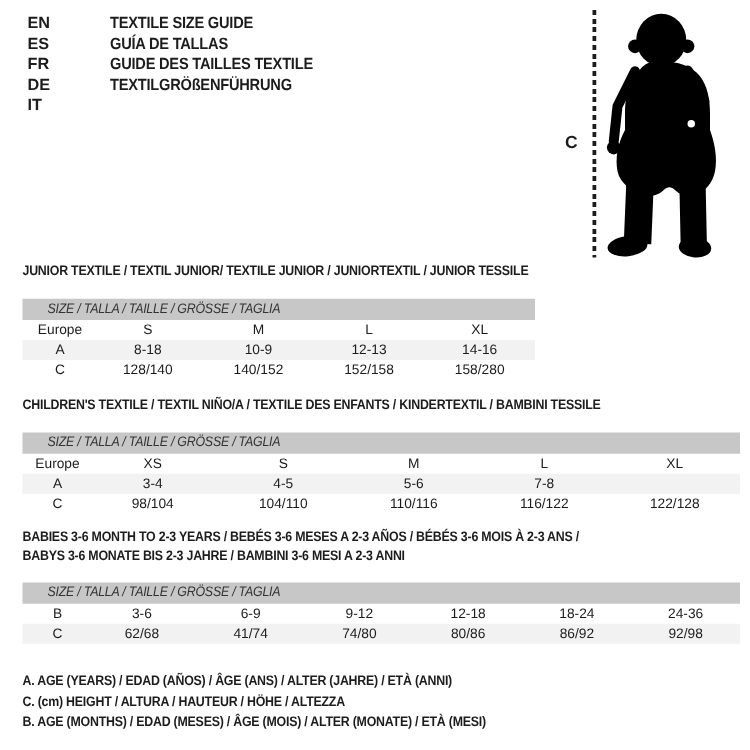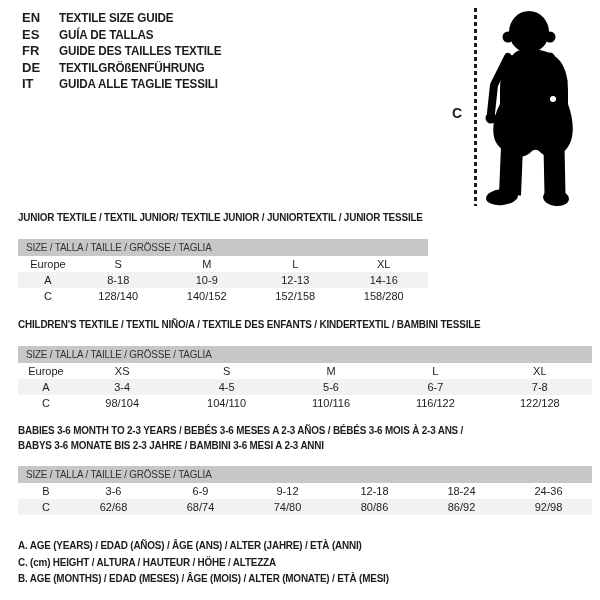--- a/index.html
+++ b/index.html
@@ -24,21 +24,21 @@
     transform: scaleX(0.9);
     transform-origin: 0 50%;
     white-space: nowrap;
     letter-spacing: -0.2px;
   }
 
   
   .legend { position: absolute; left: 22px; top: 10px; }
   .legend-row {
     display: grid; grid-template-columns: 37px auto;
-    font-size: 13px; font-weight: 700; line-height: 16.5px;
+    font-size: 13px; font-weight: 700; line-height: 16.5px; gap: 29px;
   }
 
   
   .height-line {
     position: absolute; left: 474px; top: 8px;
     width: 2.5px; height: 198px;
     background: repeating-linear-gradient(to bottom, var(--ink) 0 4px, transparent 4px 7px);
   }
   .height-label {
     position: absolute; left: 452px; top: 105px;
@@ -50,23 +50,23 @@
   .size-section { position: absolute; left: 18px; }
   .section-junior   { top: 210px; width: 410px; }
   .section-children { top: 317px; width: 574px; }
   .section-babies   { top: 423px; width: 574px; }
 
   .sec-heading { font-size: 11px; font-weight: 700; line-height: 15px; white-space: nowrap; }
 
   .size-bar {
     margin-top: 14px; height: 17px; line-height: 17px;
     background: var(--bar);
-    padding-left: 8px;
+    padding-left: 20px;
     font-size: 11px; font-weight: 400; color: #333;
-    letter-spacing: -0.1px; white-space: nowrap;
+    letter-spacing: -0.1px; white-space: nowrap; font-style: italic;
   }
   .section-babies .size-bar { margin-top: 13px; }
 
   .trow { display: grid; height: 16px; line-height: 16px; font-size: 11px; font-weight: 400; }
   .section-junior .trow   { grid-template-columns: 56px repeat(4, 1fr); }
   .section-children .trow { grid-template-columns: 52px repeat(5, 1fr); }
   .section-babies .trow   { grid-template-columns: 52px repeat(6, 1fr); }
   .trow.alt { background: var(--alt); }
   .lbl { padding-left: 4px; text-align: center; }
   .val { text-align: center; }
@@ -90,21 +90,20 @@
   <div class="legend-row">
     <span>FR</span>
     <span><span class="cond">GUIDE DES TAILLES TEXTILE</span></span>
   </div>
   <div class="legend-row">
     <span>DE</span>
     <span><span class="cond">TEXTILGRÖßENFÜHRUNG</span></span>
   </div>
   <div class="legend-row">
     <span>IT</span>
-    <span><span class="cond">GUIDA ALLE TAGLIE TESSILI</span></span>
   </div>
 </div>
 
 <div class="height-line"></div>
 <div class="height-label">C</div>
 <svg class="baby-figure" viewBox="0 0 90 198" xmlns="http://www.w3.org/2000/svg">
   <g fill="#000">
 
     <circle cx="24" cy="28" r="5.5"></circle>
     <circle cx="66" cy="28" r="5.5"></circle>
@@ -172,21 +171,20 @@
       <span class="val">S</span>
       <span class="val">M</span>
       <span class="val">L</span>
       <span class="val">XL</span>
     </div>
     <div class="trow alt">
       <span class="lbl">A</span>
       <span class="val">3-4</span>
       <span class="val">4-5</span>
       <span class="val">5-6</span>
-      <span class="val">6-7</span>
       <span class="val">7-8</span>
     </div>
     <div class="trow">
       <span class="lbl">C</span>
       <span class="val">98/104</span>
       <span class="val">104/110</span>
       <span class="val">110/116</span>
       <span class="val">116/122</span>
       <span class="val">122/128</span>
     </div>
@@ -205,21 +203,21 @@
       <span class="val">3-6</span>
       <span class="val">6-9</span>
       <span class="val">9-12</span>
       <span class="val">12-18</span>
       <span class="val">18-24</span>
       <span class="val">24-36</span>
     </div>
     <div class="trow alt">
       <span class="lbl">C</span>
       <span class="val">62/68</span>
-      <span class="val">68/74</span>
+      <span class="val">41/74</span>
       <span class="val">74/80</span>
       <span class="val">80/86</span>
       <span class="val">86/92</span>
       <span class="val">92/98</span>
     </div>
   </div>
 </div>
 
 <div class="notes">
   <div class="note-line"><span class="cond">A. AGE (YEARS) / EDAD (AÑOS) / ÂGE (ANS) / ALTER (JAHRE) / ETÀ (ANNI)</span></div>

